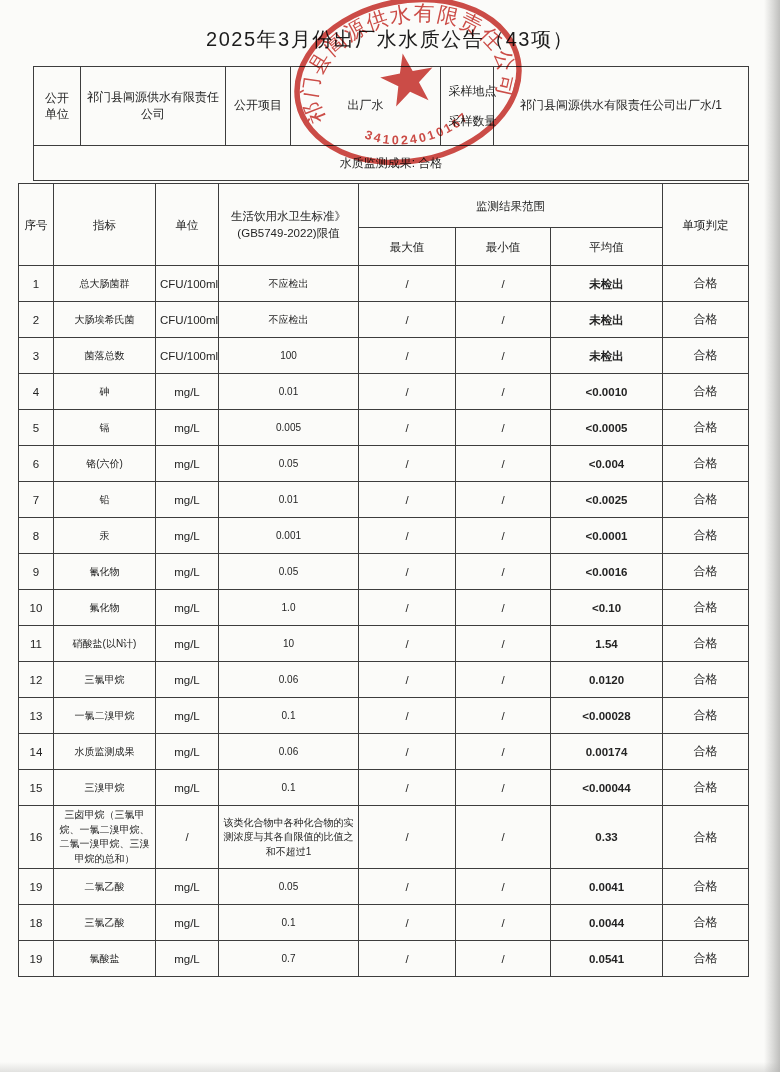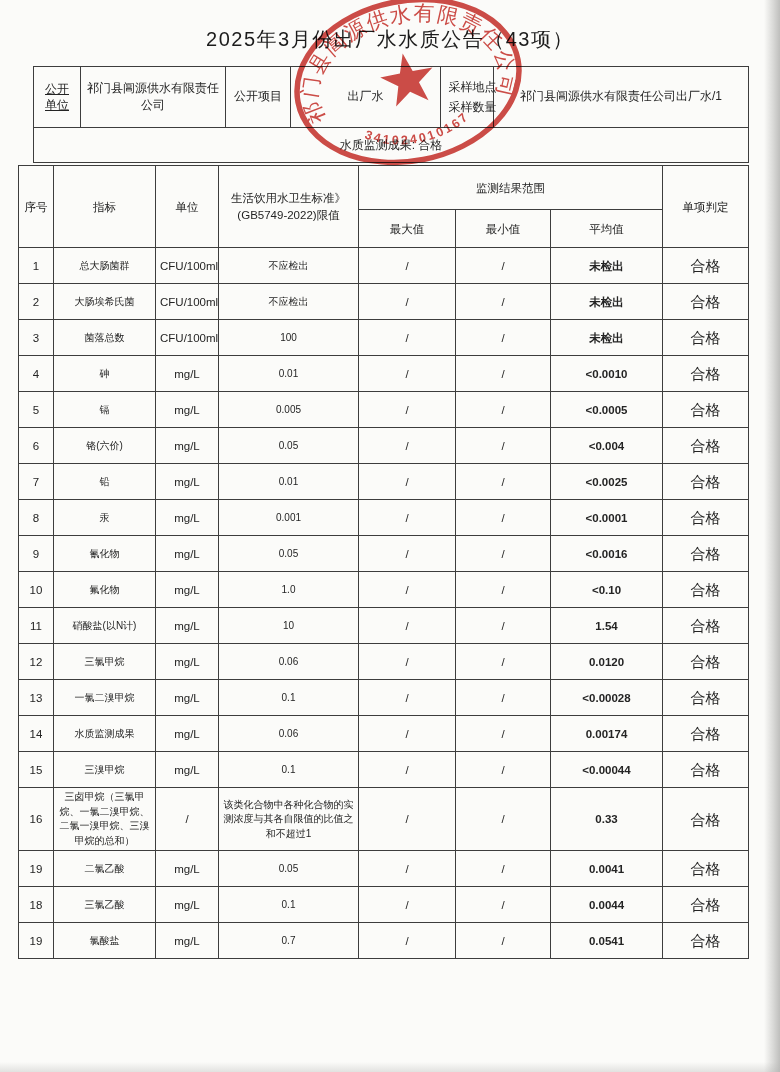--- a/index.html
+++ b/index.html
@@ -28,32 +28,32 @@
 
   table{border-collapse:collapse;table-layout:fixed;}
   td,th{border:1.6px solid #3d3d3d;text-align:center;vertical-align:middle;
         padding:2px 4px;font-weight:normal;line-height:1.45;}
 
   
   .info-table{margin:13px 0 0 33px;width:715px;font-size:12px;}
   .info-table tr.r1{height:45px;}
   .info-table tr.r2{height:44px;}
   .info-table tr.r3{height:35px;}
-  .two-col{width:2.3em;margin:12px auto;word-break:break-all;line-height:1.35;text-decoration:underline;}
-  .four-col{width:4.6em;margin:4px auto;word-break:break-all;line-height:1.35;}
+  .two-col{width:2.3em;margin:0 auto;word-break:break-all;line-height:1.35;}
+  .four-col{width:4.6em;margin:14px auto;word-break:break-all;line-height:1.35;}
   .result-cell{font-size:12px;}
 
   
   .main-table{margin:2px 0 0 18px;width:730px;font-size:11.5px;}
   .main-table thead tr.h1{height:44px;}
   .main-table thead tr.h2{height:38px;}
   .main-table tbody tr{height:36px;}
   .c-ind,.c-limit{font-size:10px;word-break:break-word;}
   .c-avg{font-weight:bold;}
-  .c-judge{font-size:15px;}
+  .c-judge{font-size:12px;}
   .limit-head div{line-height:1.5;}
 
   
   .stamp{
     position:absolute;left:288px;top:-5px;width:240px;height:172px;
     transform:rotate(-11deg);
     mix-blend-mode:multiply;opacity:.88;pointer-events:none;
   }
   .stamp svg{display:block;width:240px;height:172px;}
 </style>

